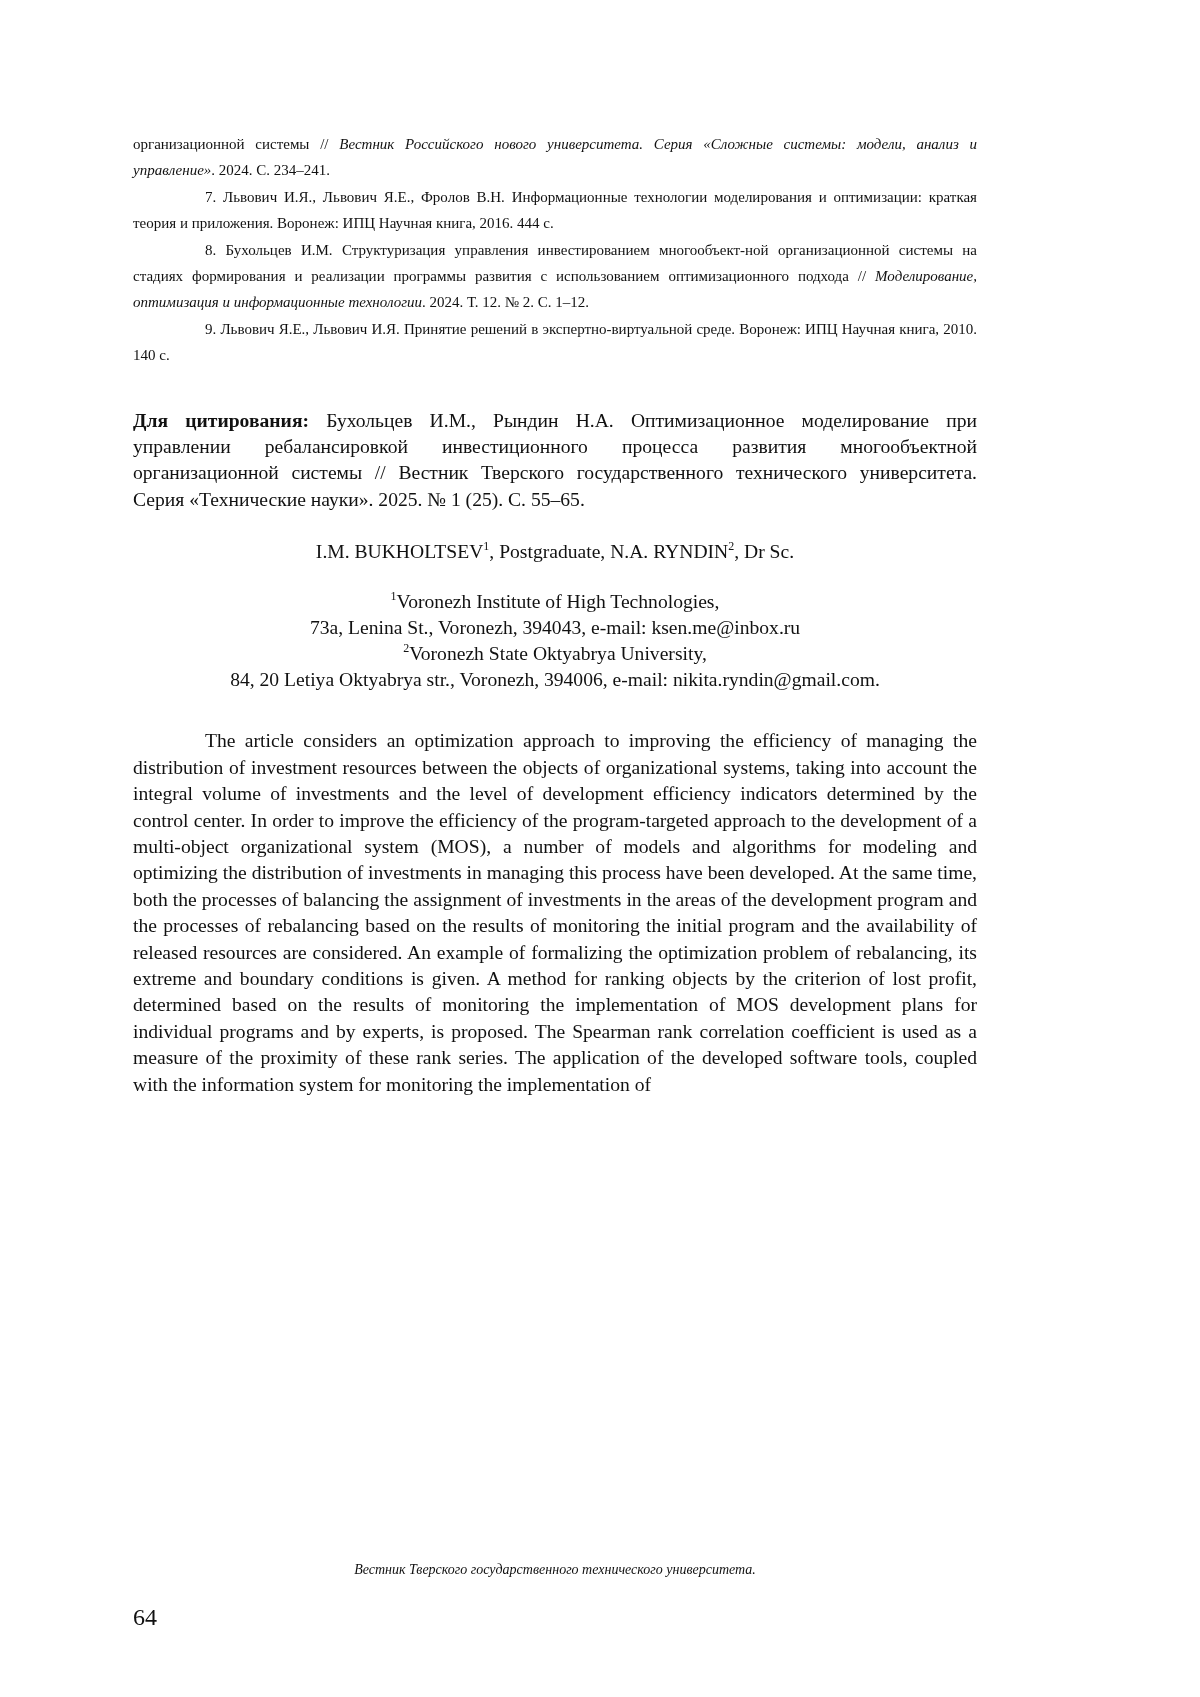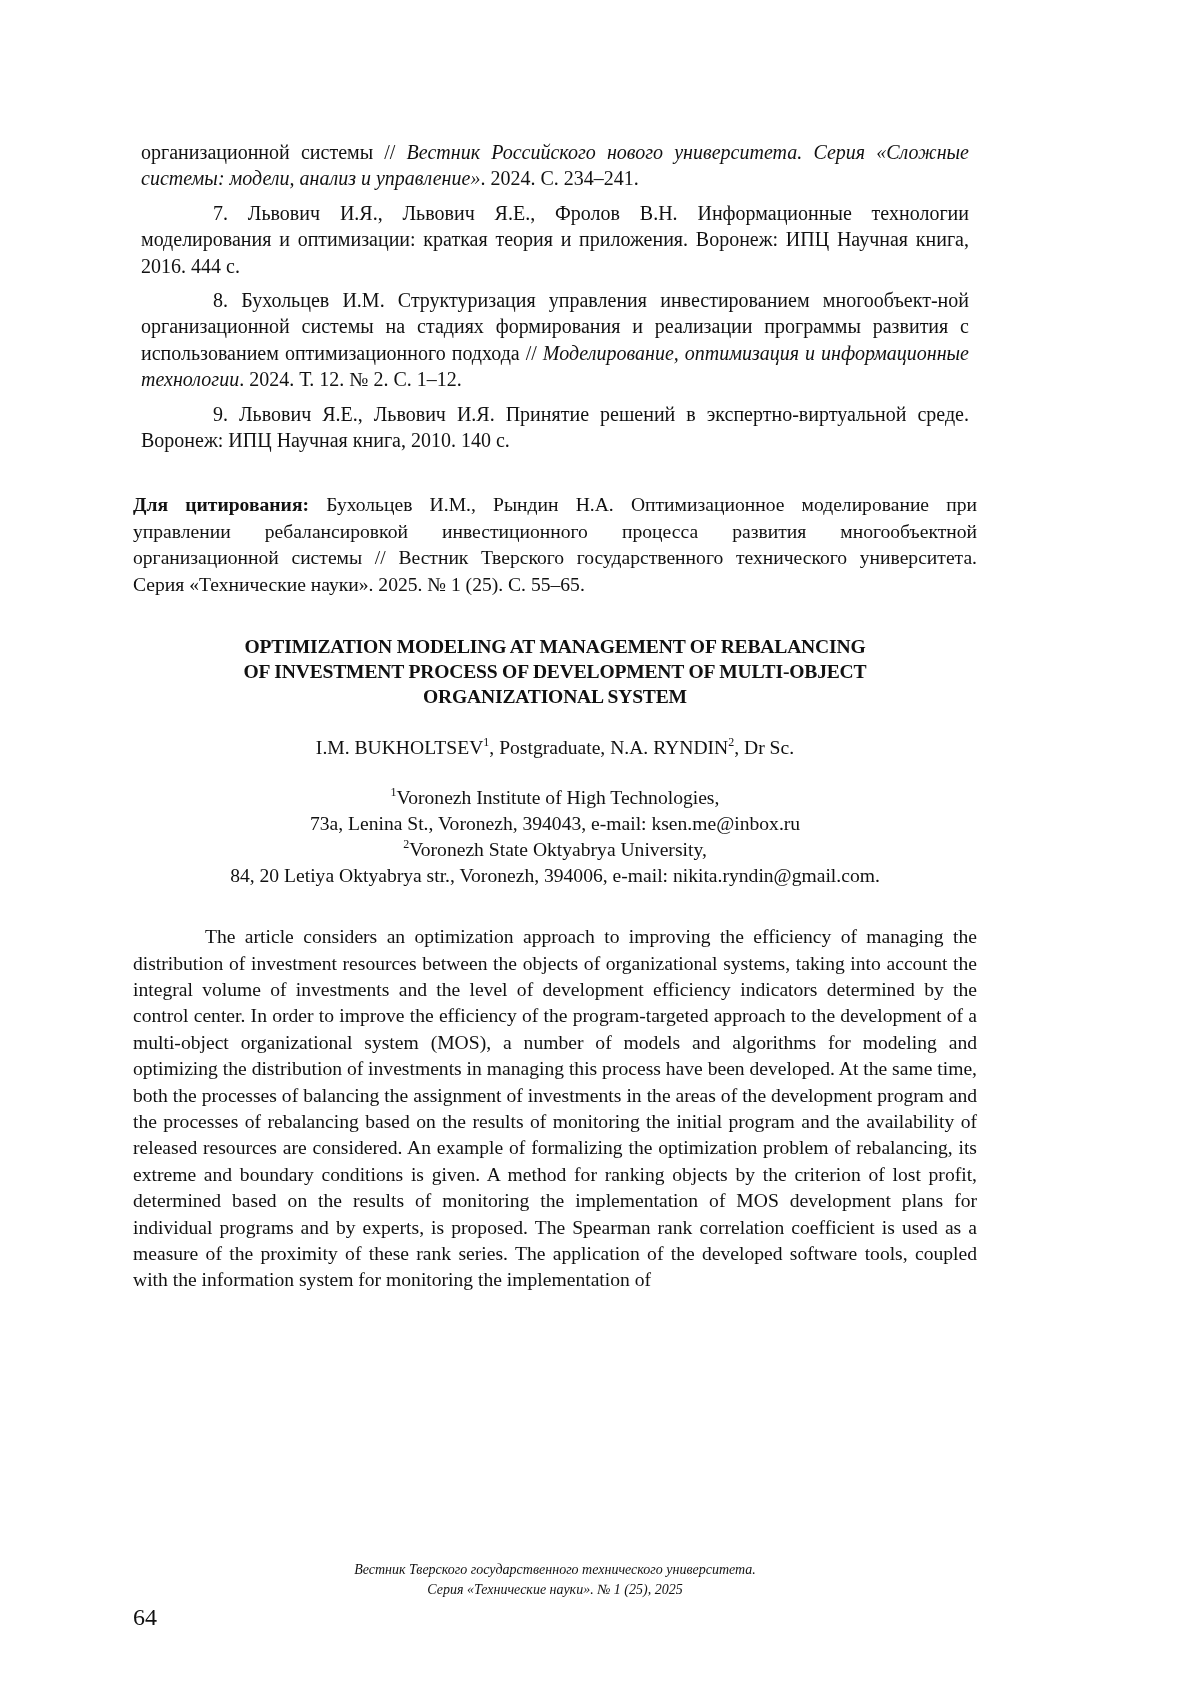--- a/index.html
+++ b/index.html
@@ -1,21 +1,21 @@
 <!DOCTYPE html>
 <html><head>
 <meta charset="utf-8">
 <style>
   html, body { margin: 0; padding: 0; background: #ffffff; }
   body { width: 1200px; height: 1697px; position: relative; overflow: hidden;
          font-family: "Liberation Serif", "DejaVu Serif", serif; color: #111; }
   .page { position: absolute; left: 133px; top: 131px; width: 844px; }
   .p { font-size: 19.6px; line-height: 26.4px; text-align: justify; margin: 0; }
   .indent { text-indent: 72px; }
-  .ref { font-size: 20px; line-height: 26.4px; text-align: justify; margin: 8px; text-indent: 72px; }
+  .ref { font-size: 15px; line-height: 26.4px; text-align: justify; margin: 0; text-indent: 72px; }
   .ref.cont { text-indent: 0; }
   i { font-style: italic; }
   .cite { margin-top: 39px; }
   .cite-label { font-weight: bold; }
   .title { margin-top: 36px; text-align: center; font-weight: bold; font-size: 19.6px; line-height: 25px; letter-spacing: -0.2px; }
   .authors { margin-top: 26px; text-align: center; font-size: 19.6px; line-height: 26px; }
   .affil { margin-top: 24px; text-align: center; font-size: 19.6px; line-height: 26px; }
   sup { font-size: 12px; vertical-align: 8px; line-height: 0; }
   .abstract { margin-top: 35px; }
   .footer { position: absolute; left: 133px; width: 844px; top: 1560px; text-align: center;
@@ -31,36 +31,30 @@
 
   <p class="ref">7. Львович И.Я., Львович Я.Е., Фролов В.Н. Информационные технологии моделирования и оптимизации: краткая теория и приложения. Воронеж: ИПЦ Научная книга, 2016. 444 с.</p>
 
   <p class="ref"><span>8. Бухольцев И.М. Структуризация управления инвестированием многообъект-ной организационной системы на стадиях формирования и реализации программы развития с использованием оптимизационного подхода // </span><i>Моделирование, оптимизация и информационные технологии</i><span>. 2024. Т. 12. № 2. С. 1–12.</span></p>
 
   <p class="ref">9.  Львович  Я.Е., Львович И.Я. Принятие решений в экспертно-виртуальной среде. Воронеж: ИПЦ Научная книга, 2010. 140 с.</p>
 
 
   <p class="p cite"><span class="cite-label">Для цитирования:</span><span> Бухольцев И.М., Рындин Н.А. Оптимизационное моделирование при управлении ребалансировкой инвестиционного процесса развития многообъектной организационной системы // Вестник Тверского государственного технического университета. Серия «Технические науки». 2025. № 1 (25). С. 55–65.</span></p>
 
-  <div class="title">
-    <div>OPTIMIZATION MODELING AT MANAGEMENT OF REBALANCING</div>
-    <div>OF INVESTMENT PROCESS OF DEVELOPMENT OF MULTI-OBJECT</div>
-    <div>ORGANIZATIONAL SYSTEM</div>
-  </div>
 
   <div class="authors"><span>I.M. BUKHOLTSEV</span><sup>1</sup><span>, Postgraduate, </span><span>N.A. RYNDIN</span><sup>2</sup><span>, Dr Sc.</span></div>
 
   <div class="affil">
     <div><sup>1</sup><span>Voronezh Institute of High Technologies,</span></div>
     <div>73a, Lenina St., Voronezh, 394043, e-mail: ksen.me@inbox.ru</div>
     <div><sup>2</sup><span>Voronezh State Oktyabrya University,</span></div>
     <div>84, 20 Letiya Oktyabrya str., Voronezh, 394006, e-mail: nikita.ryndin@gmail.com.</div>
   </div>
 
   <p class="p indent abstract">The article considers an optimization approach to improving the efficiency of managing the distribution of investment resources between the objects of organizational systems, taking into account the integral volume of investments and the level of development efficiency indicators determined by the control center. In order to improve the efficiency of the program-targeted approach to the development of a multi-object organizational system (MOS), a number of models and algorithms for modeling and optimizing the distribution of investments in managing this process have been developed. At the same time, both the processes of balancing the assignment of investments in the areas of the development program and the processes of rebalancing based on the results of monitoring the initial program and the availability of released resources are considered. An example of formalizing the optimization problem of rebalancing, its extreme and boundary conditions is given. A method for ranking objects by the criterion of lost profit, determined based on the results of monitoring the implementation of MOS development plans for individual programs and by experts, is proposed. The Spearman rank correlation coefficient is used as a measure of the proximity of these rank series. The application of the developed software tools, coupled with the information system for monitoring the implementation of</p>
 
 </div>
 
 <div class="footer">
   <div>Вестник Тверского государственного технического университета.</div>
-  <div>Серия «Технические науки». № 1 (25), 2025</div>
 </div>
 <div class="pagenum">64</div>
 
 </body></html>

